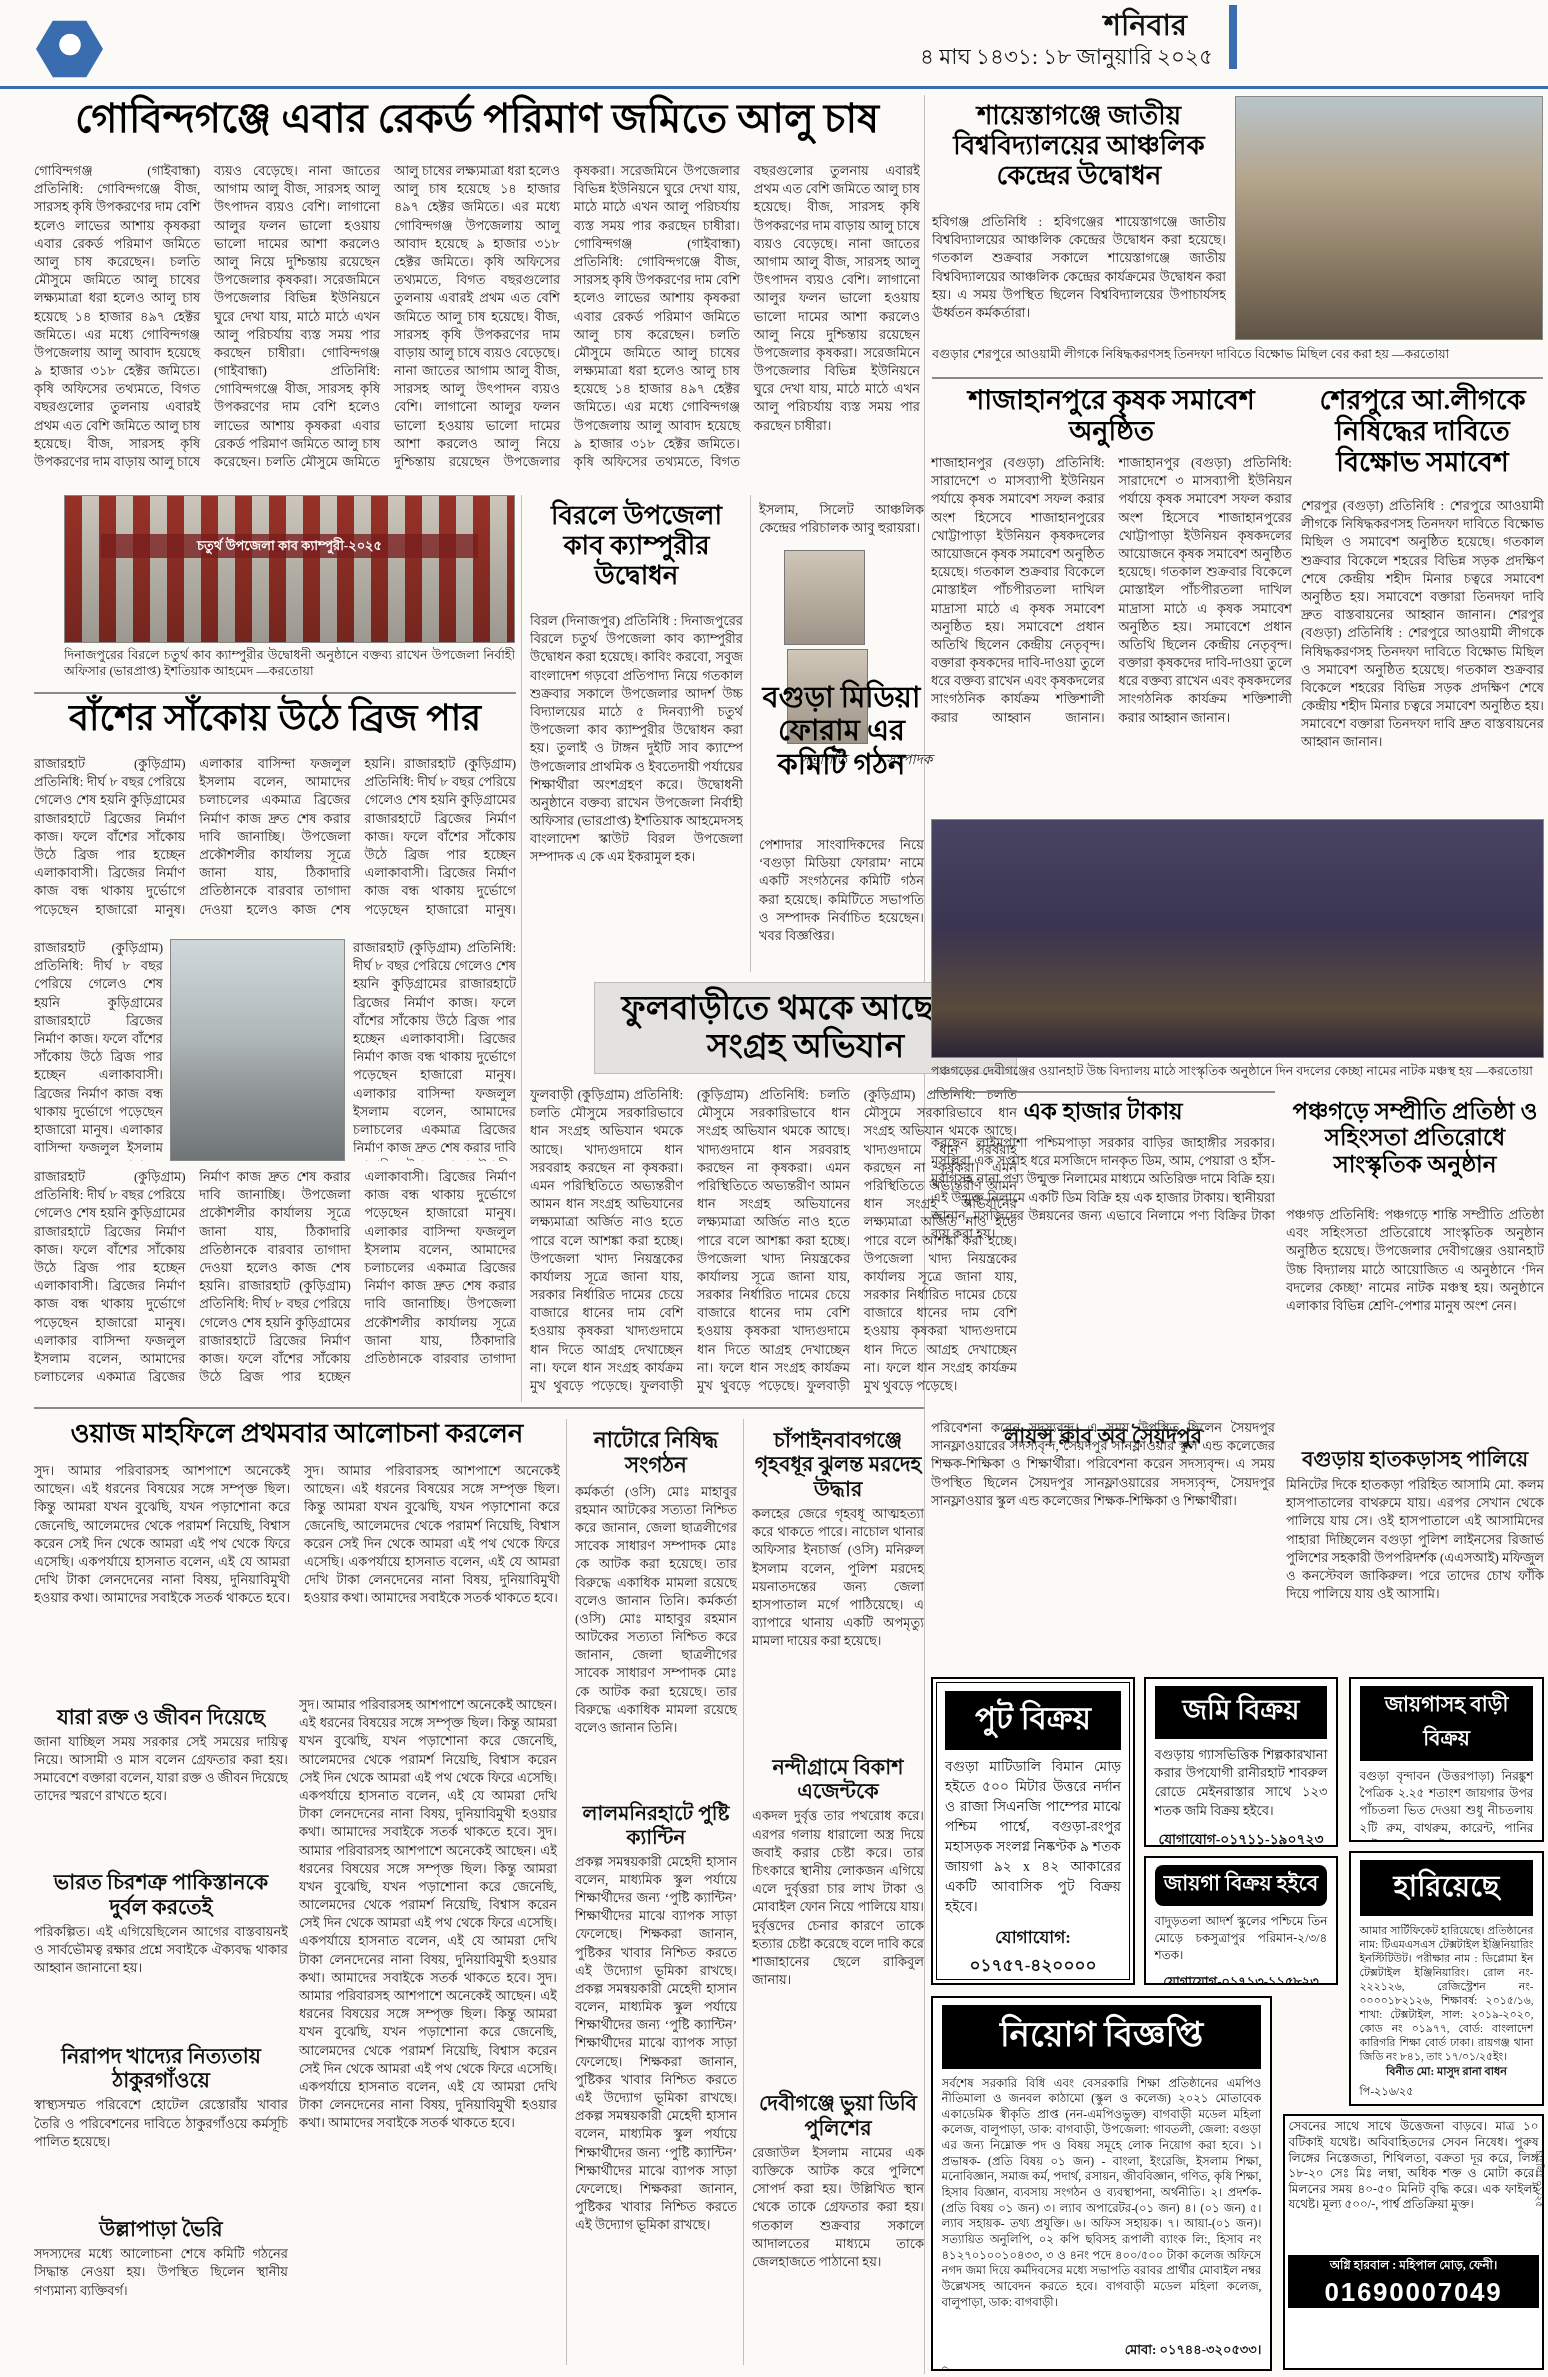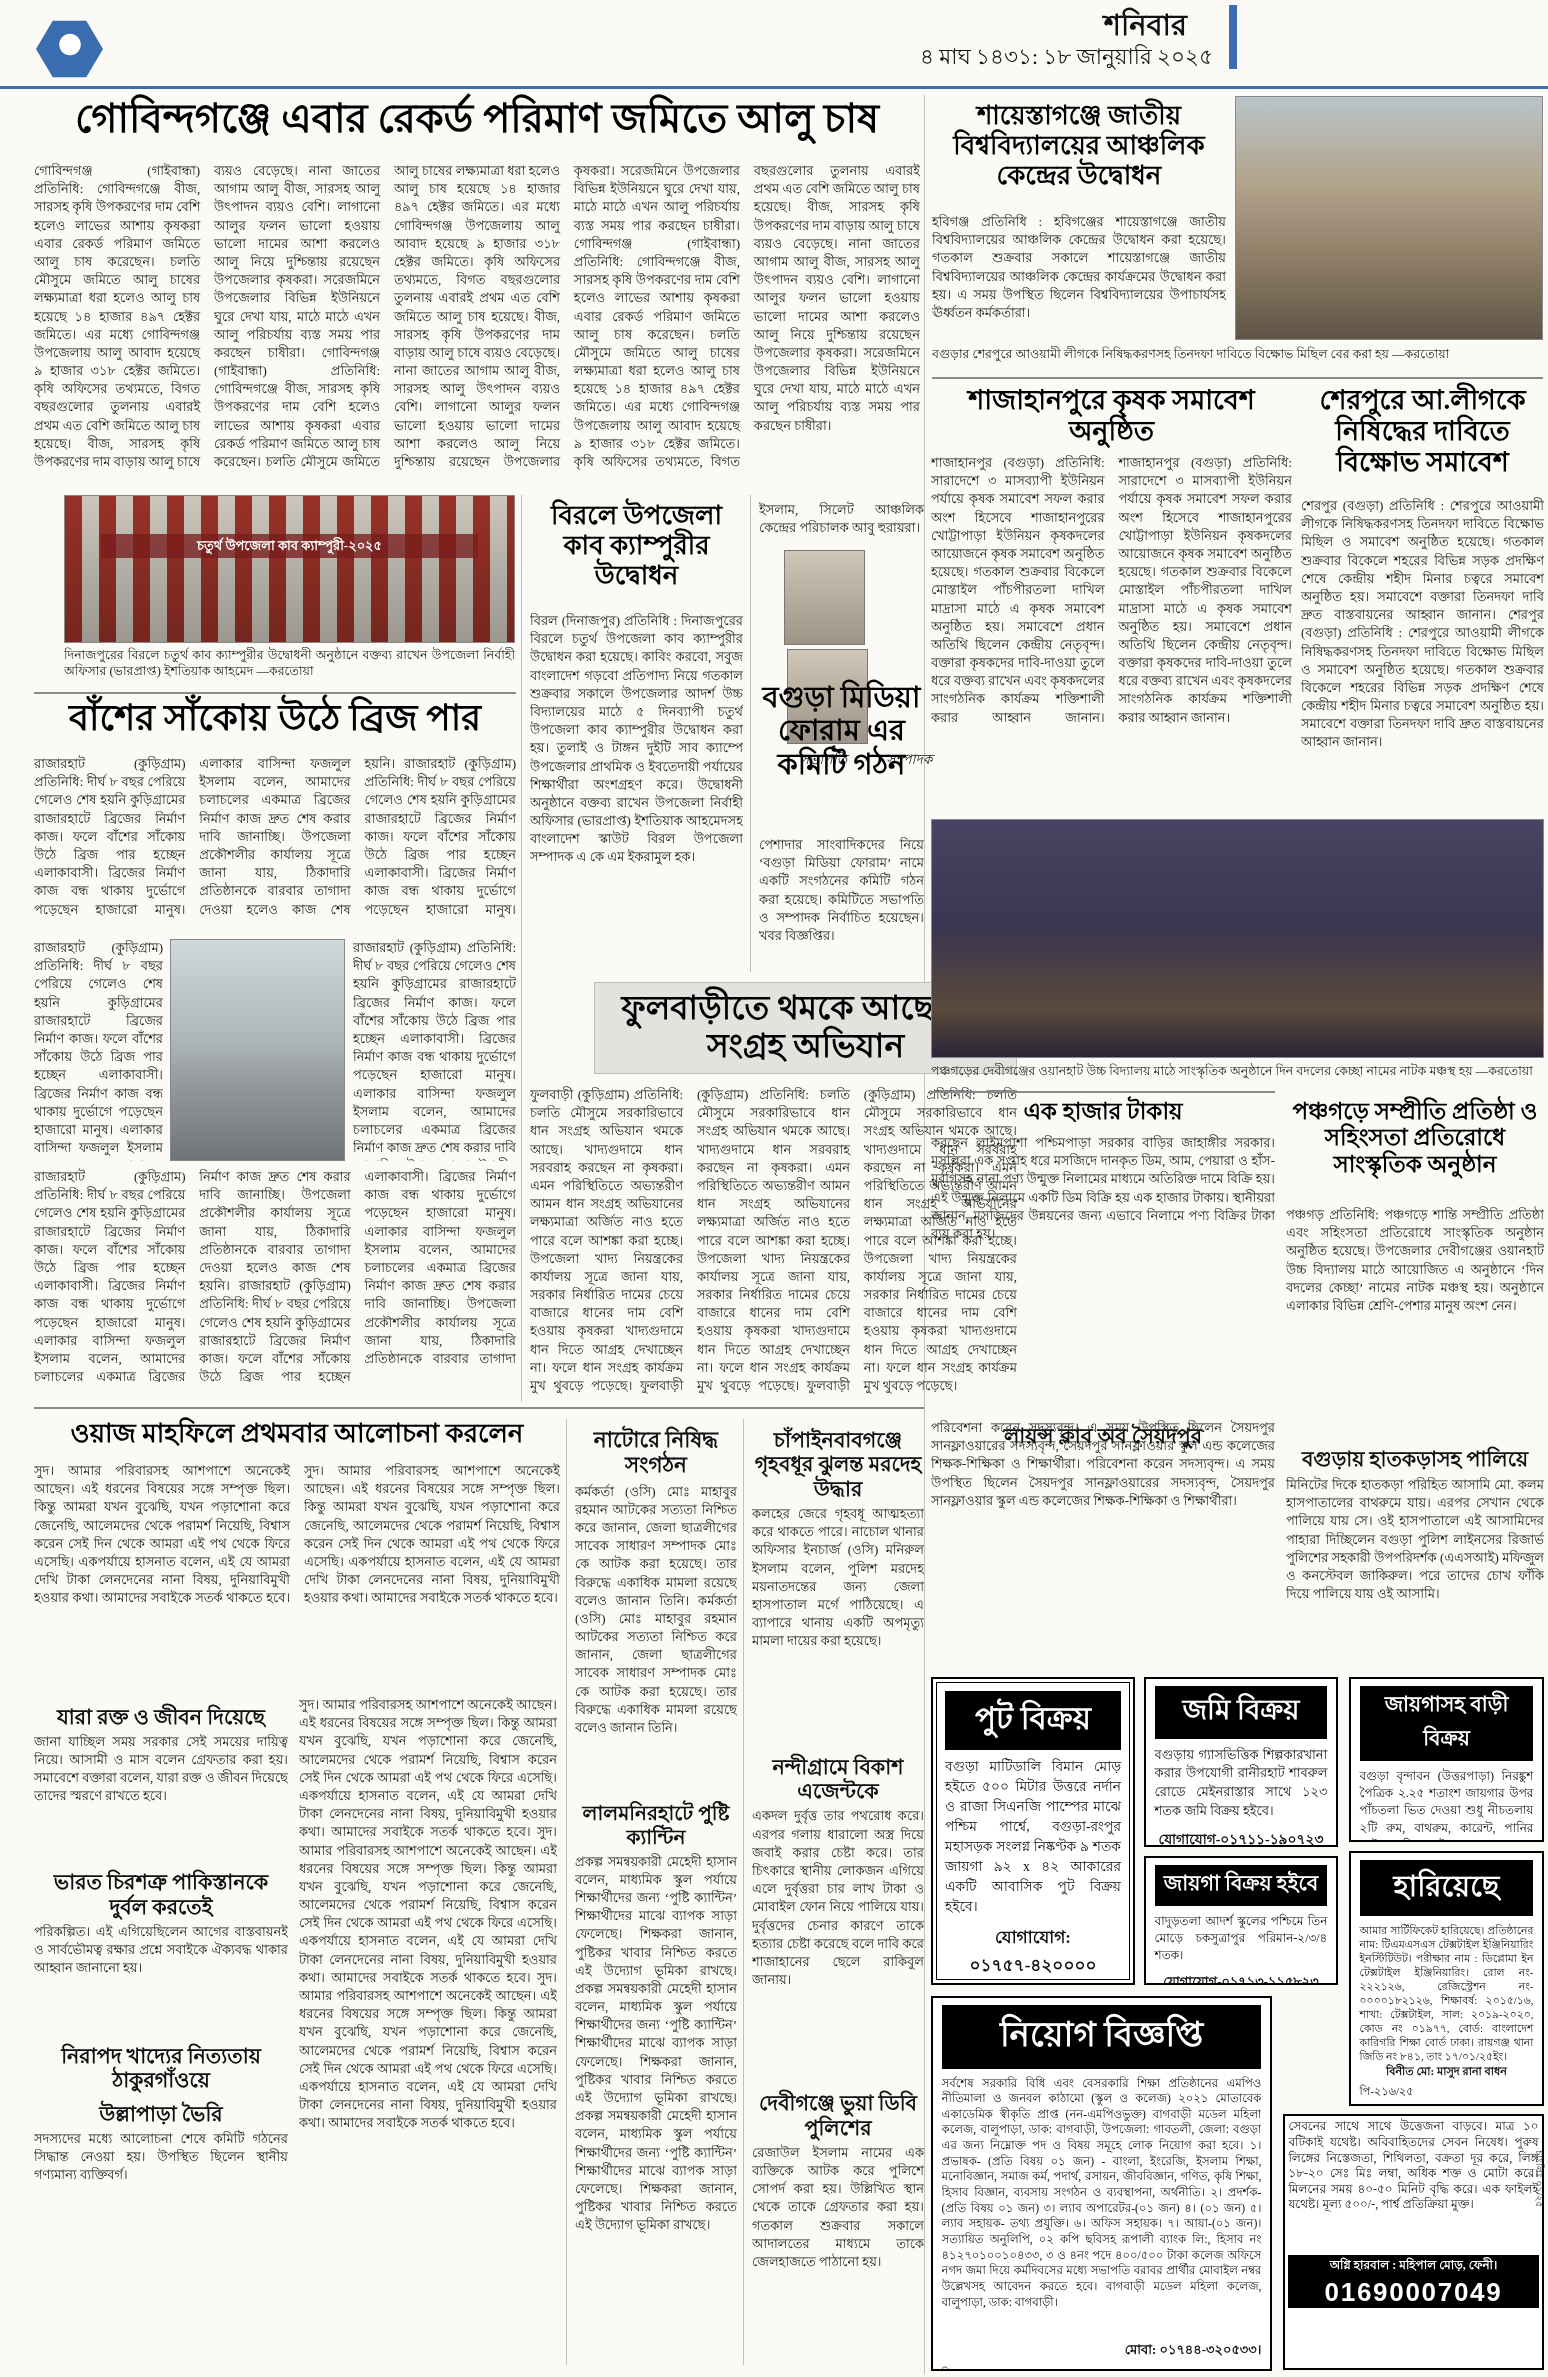--- a/index.html
+++ b/index.html
@@ -118,20 +118,21 @@
 
   <div class="blk hd" style="left:34px;top:1419px;width:526px;font-size:26px;">ওয়াজ মাহফিলে প্রথমবার আলোচনা করলেন</div>
   <div class="blk bd cols2" style="left:34px;top:1462px;width:526px;height:225px;">সুদ। আমার পরিবারসহ আশপাশে অনেকেই আছেন। এই ধরনের বিষয়ের সঙ্গে সম্পৃক্ত ছিল। কিন্তু আমরা যখন বুঝেছি, যখন পড়াশোনা করে জেনেছি, আলেমদের থেকে পরামর্শ নিয়েছি, বিশ্বাস করেন সেই দিন থেকে আমরা এই পথ থেকে ফিরে এসেছি। একপর্যায়ে হাসনাত বলেন, এই যে আমরা দেখি টাকা লেনদেনের নানা বিষয়, দুনিয়াবিমুখী হওয়ার কথা। আমাদের সবাইকে সতর্ক থাকতে হবে। সুদ। আমার পরিবারসহ আশপাশে অনেকেই আছেন। এই ধরনের বিষয়ের সঙ্গে সম্পৃক্ত ছিল। কিন্তু আমরা যখন বুঝেছি, যখন পড়াশোনা করে জেনেছি, আলেমদের থেকে পরামর্শ নিয়েছি, বিশ্বাস করেন সেই দিন থেকে আমরা এই পথ থেকে ফিরে এসেছি। একপর্যায়ে হাসনাত বলেন, এই যে আমরা দেখি টাকা লেনদেনের নানা বিষয়, দুনিয়াবিমুখী হওয়ার কথা। আমাদের সবাইকে সতর্ক থাকতে হবে।</div>
 
   <div class="blk" style="left:34px;top:1696px;width:254px;height:675px;overflow:hidden;">
     <div class="subhd">যারা রক্ত ও জীবন দিয়েছে</div>
     <div class="bd" style="height:129px;">জানা যাচ্ছিল সময় সরকার সেই সময়ের দায়িত্ব নিয়ে। আসামী ও মাস বলেন গ্রেফতার করা হয়। সমাবেশে বক্তারা বলেন, যারা রক্ত ও জীবন দিয়েছে তাদের স্মরণে রাখতে হবে।</div>
     <div class="subhd">ভারত চিরশত্রু পাকিস্তানকে দুর্বল করতেই</div>
     <div class="bd" style="height:112px;">পরিকল্পিত। এই এগিয়েছিলেন আগের বাস্তবায়নই ও সার্বভৌমত্ব রক্ষার প্রশ্নে সবাইকে ঐক্যবদ্ধ থাকার আহ্বান জানানো হয়।</div>
     <div class="subhd">নিরাপদ খাদ্যের নিত্যতায় ঠাকুরগাঁওয়ে</div>
+    <div class="bd" style="height:112px;">স্বাস্থ্যসম্মত পরিবেশে হোটেল রেস্তোরাঁয় খাবার তৈরি ও পরিবেশনের দাবিতে ঠাকুরগাঁওয়ে কর্মসূচি পালিত হয়েছে।</div>
     <div class="subhd">উল্লাপাড়া ভৈরি</div>
     <div class="bd" style="height:103px;">সদস্যদের মধ্যে আলোচনা শেষে কমিটি গঠনের সিদ্ধান্ত নেওয়া হয়। উপস্থিত ছিলেন স্থানীয় গণ্যমান্য ব্যক্তিবর্গ।</div>
   </div>
 
   <div class="blk bd" style="left:299px;top:1696px;width:258px;height:671px;">সুদ। আমার পরিবারসহ আশপাশে অনেকেই আছেন। এই ধরনের বিষয়ের সঙ্গে সম্পৃক্ত ছিল। কিন্তু আমরা যখন বুঝেছি, যখন পড়াশোনা করে জেনেছি, আলেমদের থেকে পরামর্শ নিয়েছি, বিশ্বাস করেন সেই দিন থেকে আমরা এই পথ থেকে ফিরে এসেছি। একপর্যায়ে হাসনাত বলেন, এই যে আমরা দেখি টাকা লেনদেনের নানা বিষয়, দুনিয়াবিমুখী হওয়ার কথা। আমাদের সবাইকে সতর্ক থাকতে হবে। সুদ। আমার পরিবারসহ আশপাশে অনেকেই আছেন। এই ধরনের বিষয়ের সঙ্গে সম্পৃক্ত ছিল। কিন্তু আমরা যখন বুঝেছি, যখন পড়াশোনা করে জেনেছি, আলেমদের থেকে পরামর্শ নিয়েছি, বিশ্বাস করেন সেই দিন থেকে আমরা এই পথ থেকে ফিরে এসেছি। একপর্যায়ে হাসনাত বলেন, এই যে আমরা দেখি টাকা লেনদেনের নানা বিষয়, দুনিয়াবিমুখী হওয়ার কথা। আমাদের সবাইকে সতর্ক থাকতে হবে। সুদ। আমার পরিবারসহ আশপাশে অনেকেই আছেন। এই ধরনের বিষয়ের সঙ্গে সম্পৃক্ত ছিল। কিন্তু আমরা যখন বুঝেছি, যখন পড়াশোনা করে জেনেছি, আলেমদের থেকে পরামর্শ নিয়েছি, বিশ্বাস করেন সেই দিন থেকে আমরা এই পথ থেকে ফিরে এসেছি। একপর্যায়ে হাসনাত বলেন, এই যে আমরা দেখি টাকা লেনদেনের নানা বিষয়, দুনিয়াবিমুখী হওয়ার কথা। আমাদের সবাইকে সতর্ক থাকতে হবে।</div>
 
   <div class="vr" style="left:566px;top:1419px;height:946px;"></div>
   <div class="blk" style="left:575px;top:1419px;width:162px;height:950px;overflow:hidden;">
     <div class="subhd" style="font-size:21.5px;">নাটোরে নিষিদ্ধ সংগঠন</div>
     <div class="bd" style="height:310px;">কর্মকর্তা (ওসি) মোঃ মাহাবুর রহমান আটকের সত্যতা নিশ্চিত করে জানান, জেলা ছাত্রলীগের সাবেক সাধারণ সম্পাদক মোঃ কে আটক করা হয়েছে। তার বিরুদ্ধে একাধিক মামলা রয়েছে বলেও জানান তিনি। কর্মকর্তা (ওসি) মোঃ মাহাবুর রহমান আটকের সত্যতা নিশ্চিত করে জানান, জেলা ছাত্রলীগের সাবেক সাধারণ সম্পাদক মোঃ কে আটক করা হয়েছে। তার বিরুদ্ধে একাধিক মামলা রয়েছে বলেও জানান তিনি।</div>
@@ -163,21 +164,21 @@
 
   </div>
 
   <div class="adbox" style="left:1349px;top:1677px;width:195px;height:165px;">
     <span class="adtitle" style="font-size:20.6px;">জায়গাসহ বাড়ী বিক্রয়</span>
     <div class="adbody" style="font-size:12px;">বগুড়া বৃন্দাবন (উত্তরপাড়া) নিরঙ্কুশ পৈত্রিক ২.২৫ শতাংশ জায়গার উপর পাঁচতলা ভিত দেওয়া শুধু নীচতলায় ২টি রুম, বাথরুম, কারেন্ট, পানির লাইনসহ বিক্রয় হইবে।</div>
 
   </div>
 
   <div class="adbox" style="left:1144px;top:1856px;width:194px;height:129px;">
-    <span class="adtitle" style="font-size:20.6px;">জায়গা বিক্রয় হইবে</span>
+    <span class="adtitle" style="font-size:20.6px;border-radius:8px;">জায়গা বিক্রয় হইবে</span>
     <div class="adbody" style="font-size:12px;">বাদুড়তলা আদর্শ স্কুলের পশ্চিমে তিন মোড়ে চকসুত্রাপুর পরিমান-২/৩/৪ শতক।</div>
     <div class="adcontact" style="font-size:13px;">যোগাযোগ-০১৭১৩-১১৫৮২৩</div>
 
   </div>
 
   <div class="adbox" style="left:1349px;top:1851px;width:195px;height:255px;">
     <span class="adtitle" style="font-size:29px;">হারিয়েছে</span>
     <div class="adbody" style="font-size:10.8px;line-height:1.3;">আমার সার্টিফিকেট হারিয়েছে। প্রতিষ্ঠানের নাম: টিএমএসএস টেক্সটাইল ইঞ্জিনিয়ারিং ইনস্টিটিউট। পরীক্ষার নাম : ডিপ্লোমা ইন টেক্সটাইল ইঞ্জিনিয়ারিং। রোল নং- ২২২১২৬, রেজিস্ট্রেশন নং- ০০০০১৮২১২৬, শিক্ষাবর্ষ: ২০১৫/১৬, শাখা: টেক্সটাইল, সাল: ২০১৯-২০২০, কোড নং ০১৯৭৭, বোর্ড: বাংলাদেশ কারিগরি শিক্ষা বোর্ড ঢাকা। রায়গঞ্জ থানা জিডি নং ৮৪১, তাং ১৭/০১/২৫ইং।</div>
     <div class="adbody" style="text-align:center;font-weight:bold;font-size:11.2px;">বিনীত  মো: মাসুদ রানা বাধন</div>
     <div class="adref">পি-২১৬/২৫</div>

